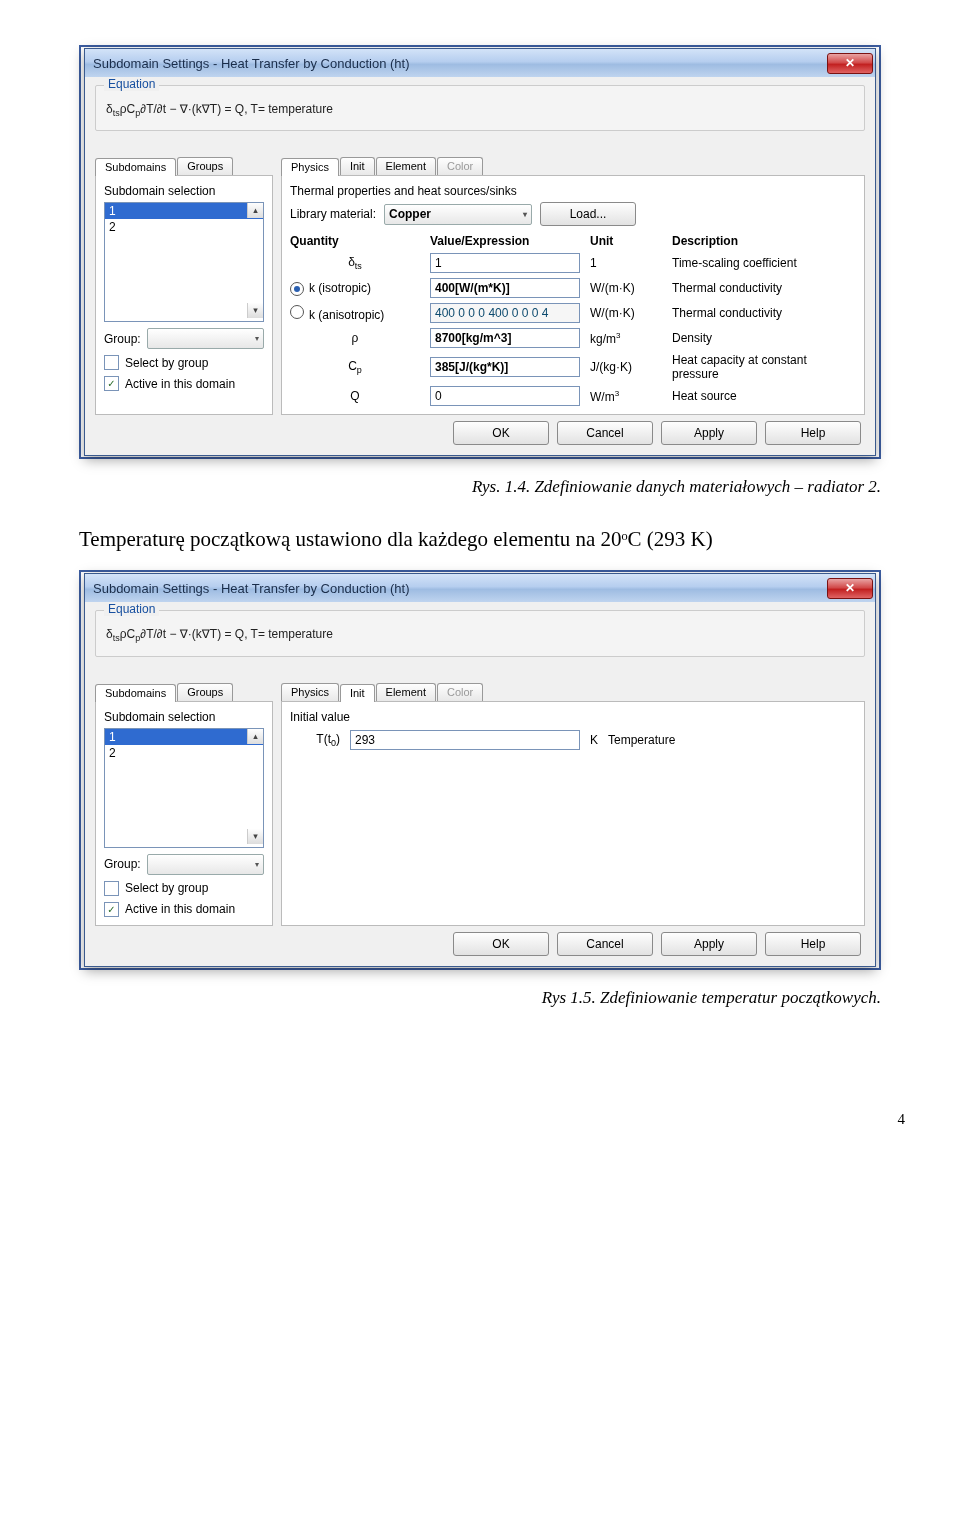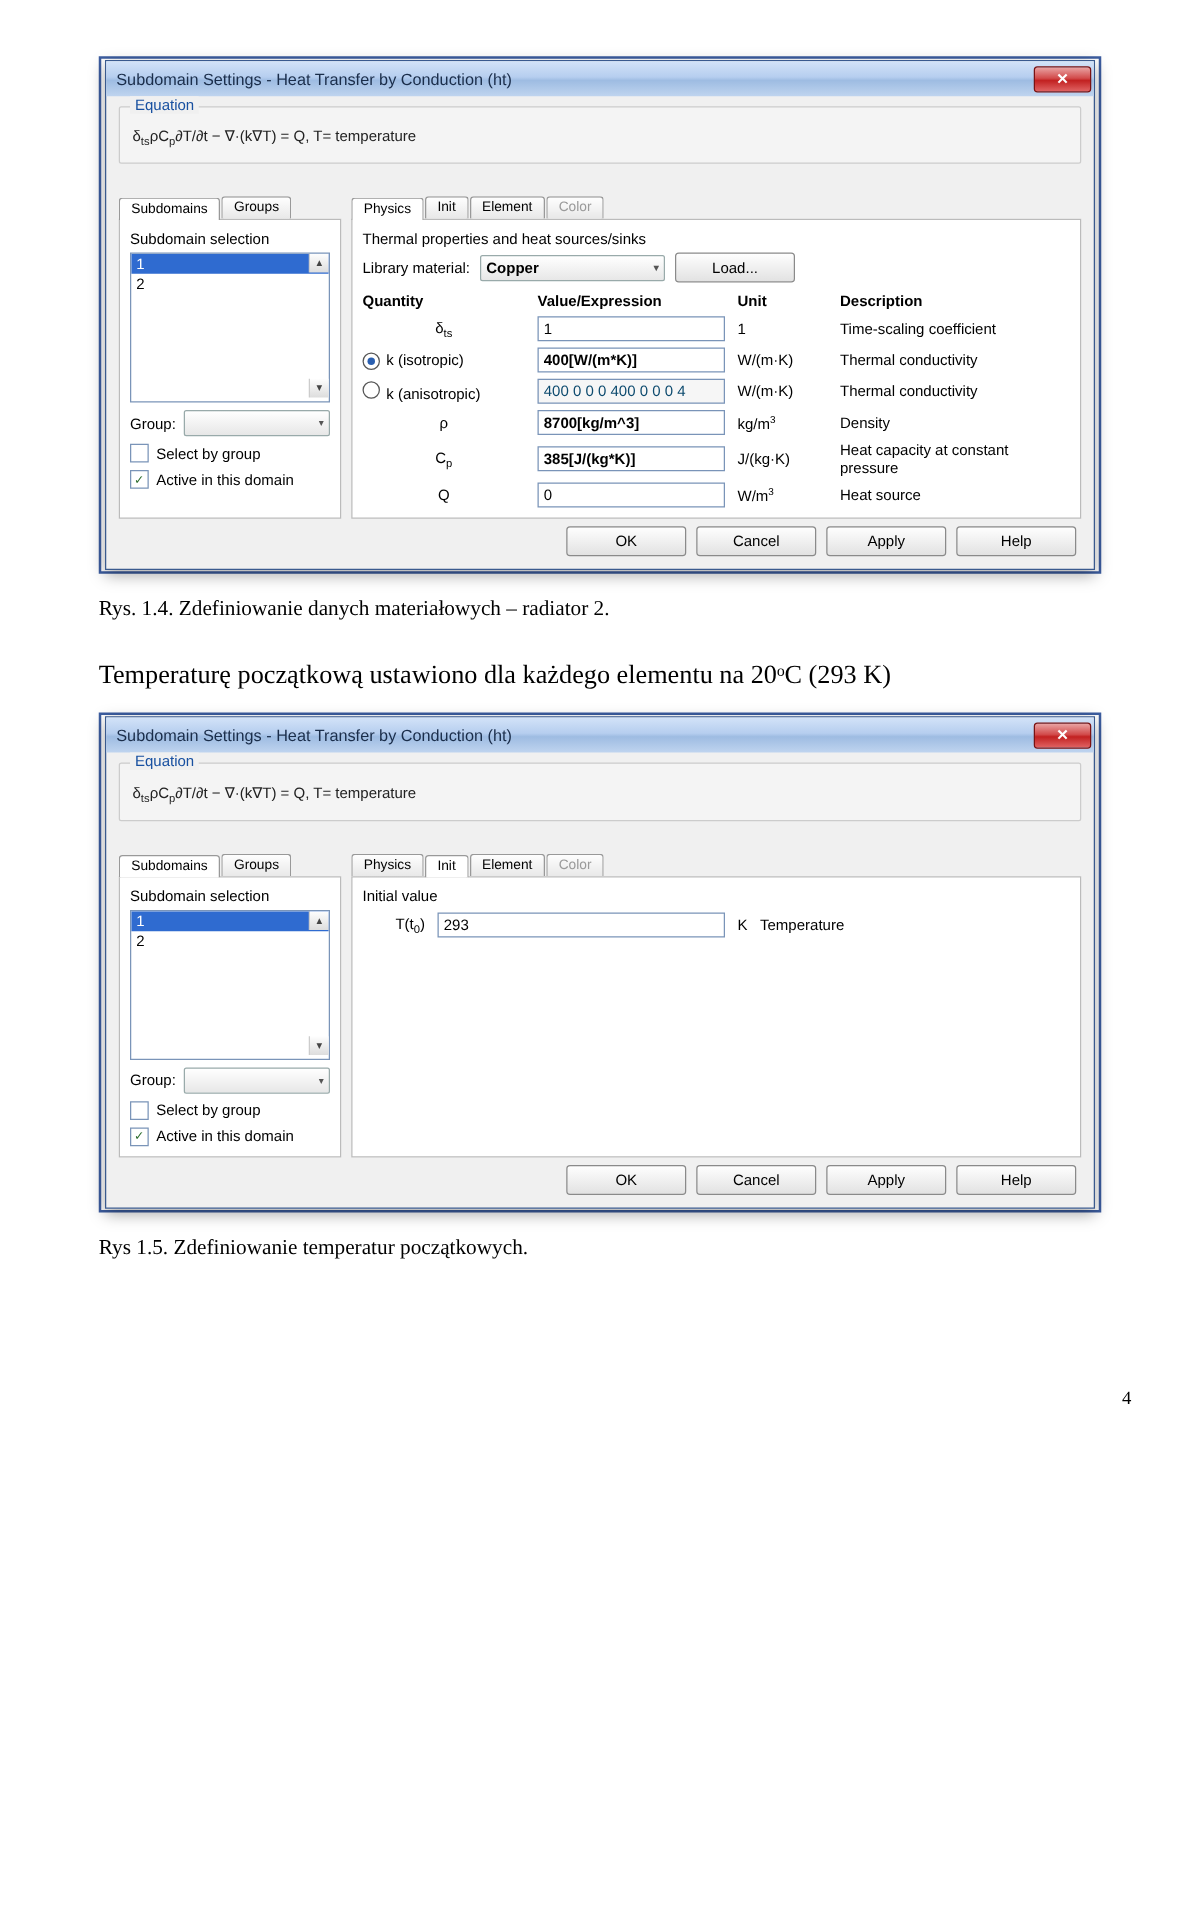--- a/index.html
+++ b/index.html
@@ -34,21 +34,21 @@
   .btn{border:1px solid #8a8a8a;background:linear-gradient(#fefefe,#e2e2e2);border-radius:3px;height:22px;min-width:70px;display:inline-flex;align-items:center;justify-content:center;padding:0 12px;font-size:12px}
   .btnrow{display:flex;justify-content:flex-end;gap:8px;padding:6px 4px 4px}
   .proptable{display:grid;grid-template-columns:130px 150px 72px auto;gap:5px 10px;align-items:center;font-size:12px;margin-top:8px}
   .proptable .hd{font-weight:bold}
   .textin{border:1px solid #7a94b8;background:#fff;height:18px;padding:0 4px;font-size:12px;display:flex;align-items:center;overflow:hidden;white-space:nowrap}
   .textin.bold{font-weight:bold}
   .textin.disabled{color:#0c4a6e;background:#f6f6f6}
   .radio{width:12px;height:12px;border:1px solid #555;border-radius:50%;background:#fff;display:inline-flex;align-items:center;justify-content:center;margin-right:5px}
   .radio.on::after{content:"";width:6px;height:6px;background:#2a5fb0;border-radius:50%}
   .unit sup{font-size:8px}
-  .caption{font-family:"Times New Roman",serif;font-size:17px;text-align:left;margin:18px 0 30px}
+  .caption{font-family:"Times New Roman",serif;font-style:italic;font-size:17px;text-align:right;margin:18px 0 30px}
   .bodytext{font-family:"Times New Roman",serif;font-size:21px;margin:8px 0 18px}
   .pagenum{font-family:"Times New Roman",serif;font-size:15px;text-align:right;padding:28px 55px 0 0}
   .frame{border:2px solid #3c5da0;padding:1px}
   .libmatrow{display:flex;align-items:center;gap:8px;margin-top:4px}
   .libmatrow .combo{flex:0 0 138px;font-weight:bold}
   .init .panel .textin{width:220px}
   .initrow{display:flex;align-items:center;gap:10px;margin-top:6px}
 </style>
 </head>
 <body>

